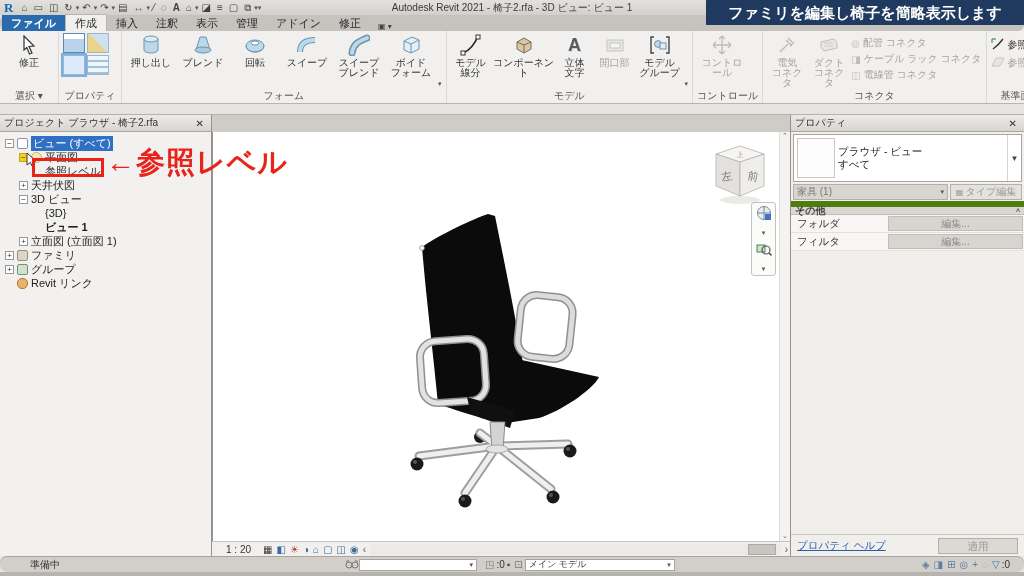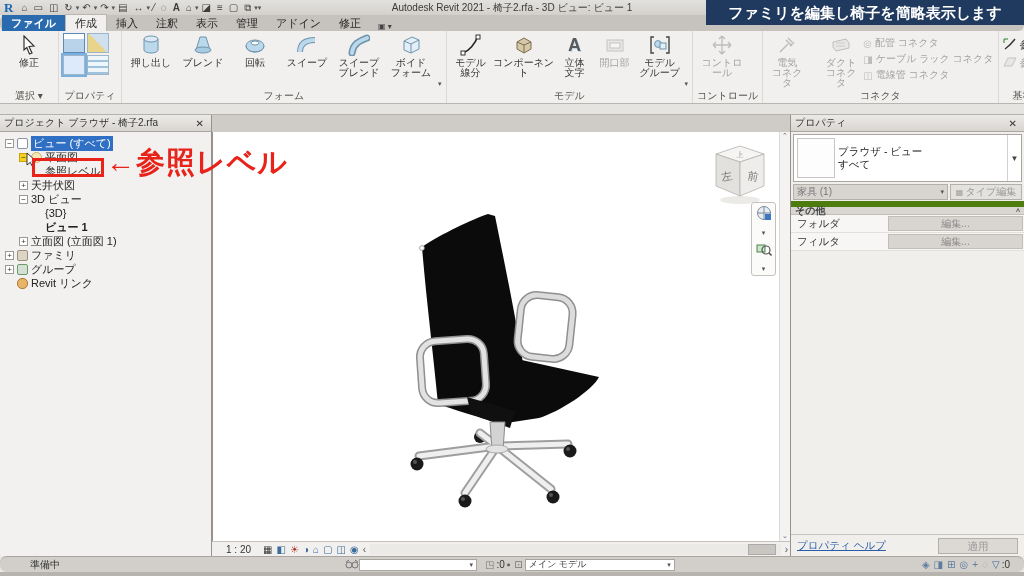--- a/index.html
+++ b/index.html
@@ -293,21 +293,21 @@
     <div class="panel-body">
       <div class="bigbtn dis" style="width:40px;">
         <span class="bicon">
             <svg width="22" height="22" viewBox="0 0 22 22">
               <path d="M4,18 L12,10 M12,4 l4,4 M10,6 l6,6 M14,12 l4,-4" fill="none" stroke="#777" stroke-width="1.5"></path>
             </svg>
           </span>
         <span class="lab">電気
 コネクタ</span>
       </div>
-      <div class="bigbtn dis" style="width:40px;margin-left:12px;">
+      <div class="bigbtn dis" style="width:40px;">
         <span class="bicon">
             <svg width="22" height="22" viewBox="0 0 22 22">
               <path d="M3,8 L16,5 L19,9 L19,14 L6,17 L3,13 Z" fill="#ddd" stroke="#777"></path>
               <path d="M6,9 h9 M6,12 h9" stroke="#999"></path>
             </svg>
           </span>
         <span class="lab">ダクト
 コネクタ</span>
       </div>
       <div style="display:flex;flex-direction:column;gap:2px;padding-top:3px;">

